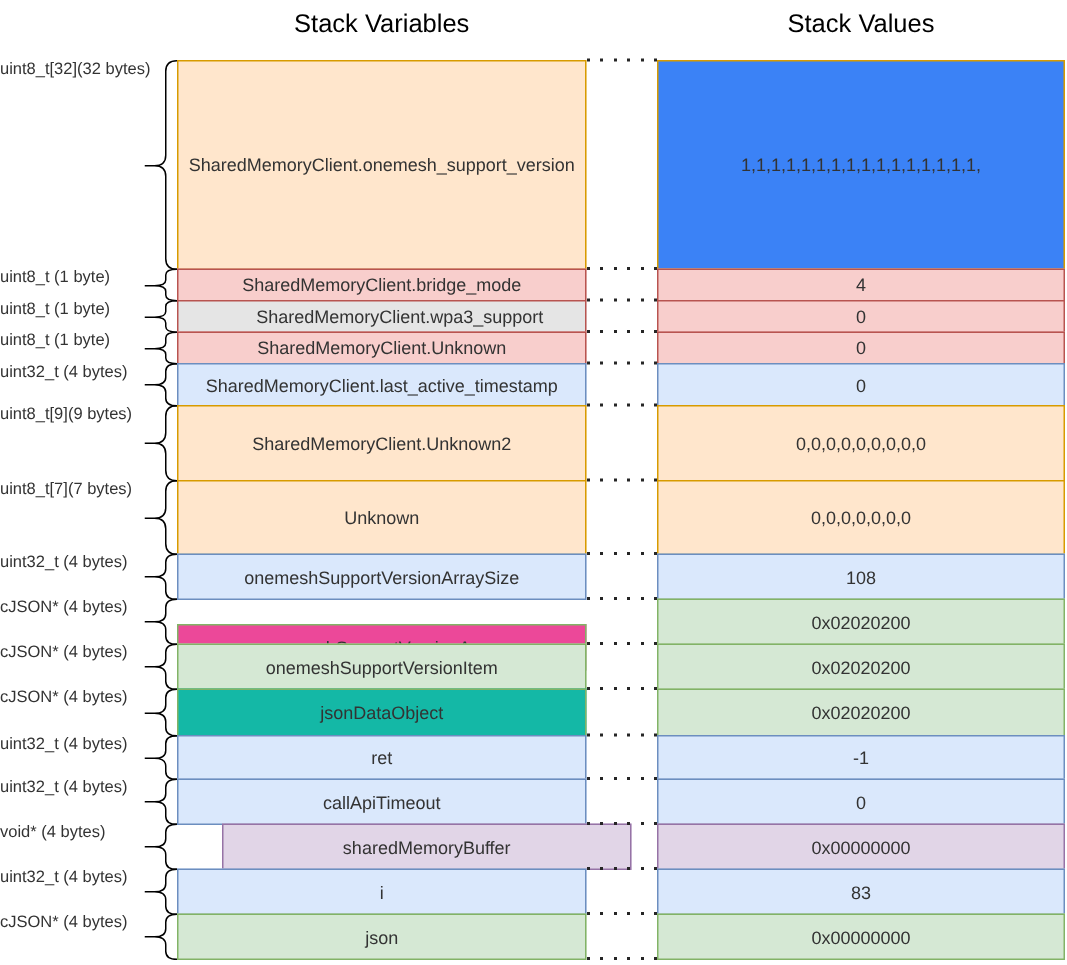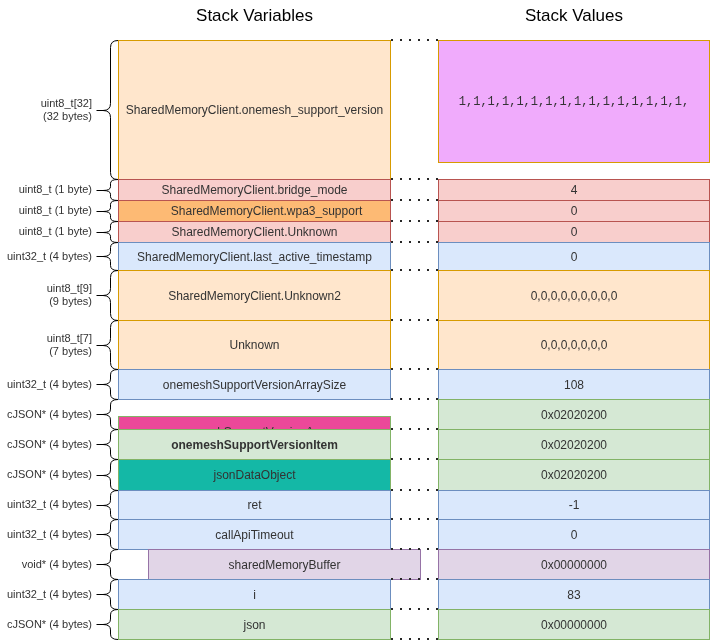--- a/index.html
+++ b/index.html
@@ -10,21 +10,21 @@
   .col-header{
     position:absolute;top:6px;font-size:17px;color:#000;
     text-align:center;white-space:nowrap;
   }
   .mem-box{
     position:absolute;box-sizing:border-box;border:1px solid #000;
     display:flex;flex-direction:column;align-items:center;justify-content:center;
     font-size:12px;color:#333;text-align:center;line-height:14px;white-space:nowrap;
   }
   .type-label{
-    position:absolute;display:flex;flex-direction:column;justify-content:center;
+    position:absolute;display:flex;justify-content:flex-start;
     text-align:right;font-size:11px;color:#333;line-height:13px;white-space:nowrap;
   }
   .dots{
     position:absolute;height:2px;
     background:repeating-linear-gradient(to right,#262626 0 2px,transparent 2px 9px);
   }
   .brace{position:absolute;overflow:visible;}
   .brace path{stroke:#000;stroke-width:1;fill:none;}
 </style>
 </head>
@@ -37,21 +37,21 @@
       <div class="type-label" style="left: 0px; width: 92px; top: 40px; height: 139px;">
         <div>uint8_t[32]</div>
         <div>(32 bytes)</div>
       </div>
       <svg class="brace" width="22" height="140" style="left: 96px; top: 40px;">
         <path d="M 22 0.5 Q 14.5 0.5 14.5 7.5 L 14.5 63.5 Q 14.5 70.5 7 70.5 Q 14.5 70.5 14.5 77.5 L 14.5 132.5 Q 14.5 139.5 22 139.5 M 0.5 70.5 L 7 70.5"></path>
       </svg>
       <div class="mem-box" style="left: 118px; width: 273px; top: 40px; height: 140px; background: rgb(255, 230, 204); border-color: rgb(215, 155, 0);">
         <div>SharedMemoryClient.onemesh_support_version</div>
       </div>
-      <div class="mem-box" style="left: 438px; width: 272px; top: 40px; height: 123px; background: #f0abfc; border-color: rgb(215, 155, 0); font-family: Liberation Mono, monospace;">
+      <div class="mem-box" style="left: 438px; width: 272px; top: 40px; height: 140px; background: #3b82f6; border-color: rgb(215, 155, 0);">
         <div>1,1,1,1,1,1,1,1,1,1,1,1,1,1,1,1,</div>
       </div>
       <div class="dots" style="left: 391px; width: 47px; top: 39px;"></div>
       <div class="type-label" style="left: 0px; width: 92px; top: 179px; height: 21px;">
         <div>uint8_t (1 byte)</div>
       </div>
       <svg class="brace" width="22" height="22" style="left: 96px; top: 179px;">
         <path d="M 22 0.5 Q 14.5 0.5 14.5 4.279999999999999 L 14.5 7.720000000000001 Q 14.5 11.5 7 11.5 Q 14.5 11.5 14.5 15.28 L 14.5 17.72 Q 14.5 21.5 22 21.5 M 0.5 11.5 L 7 11.5"></path>
       </svg>
       <div class="mem-box" style="left: 118px; width: 273px; top: 179px; height: 22px; background: rgb(248, 206, 204); border-color: rgb(184, 84, 80);">
@@ -60,21 +60,21 @@
       <div class="mem-box" style="left: 438px; width: 272px; top: 179px; height: 22px; background: rgb(248, 206, 204); border-color: rgb(184, 84, 80);">
         <div>4</div>
       </div>
       <div class="dots" style="left: 391px; width: 47px; top: 178px;"></div>
       <div class="type-label" style="left: 0px; width: 92px; top: 200px; height: 21px;">
         <div>uint8_t (1 byte)</div>
       </div>
       <svg class="brace" width="22" height="22" style="left: 96px; top: 200px;">
         <path d="M 22 0.5 Q 14.5 0.5 14.5 4.279999999999999 L 14.5 7.720000000000001 Q 14.5 11.5 7 11.5 Q 14.5 11.5 14.5 15.28 L 14.5 17.72 Q 14.5 21.5 22 21.5 M 0.5 11.5 L 7 11.5"></path>
       </svg>
-      <div class="mem-box" style="left: 118px; width: 273px; top: 200px; height: 22px; background: #fdba74; border-color: rgb(184, 84, 80); padding-left: 24px;">
+      <div class="mem-box" style="left: 118px; width: 273px; top: 200px; height: 22px; background: #e5e5e5; border-color: rgb(184, 84, 80); padding-left: 24px;">
         <div>SharedMemoryClient.wpa3_support</div>
       </div>
       <div class="mem-box" style="left: 438px; width: 272px; top: 200px; height: 22px; background: rgb(248, 206, 204); border-color: rgb(184, 84, 80);">
         <div>0</div>
       </div>
       <div class="dots" style="left: 391px; width: 47px; top: 199px;"></div>
       <div class="type-label" style="left: 0px; width: 92px; top: 221px; height: 21px;">
         <div>uint8_t (1 byte)</div>
       </div>
       <svg class="brace" width="22" height="22" style="left: 96px; top: 221px;">
@@ -153,21 +153,21 @@
       <div class="mem-box" style="left: 438px; width: 272px; top: 399px; height: 31px; background: rgb(213, 232, 212); border-color: rgb(130, 179, 102);">
         <div>0x02020200</div>
       </div>
       <div class="dots" style="left: 391px; width: 47px; top: 398px;"></div>
       <div class="type-label" style="left: 0px; width: 92px; top: 429px; height: 30px;">
         <div>cJSON* (4 bytes)</div>
       </div>
       <svg class="brace" width="22" height="31" style="left: 96px; top: 429px;">
         <path d="M 22 0.5 Q 14.5 0.5 14.5 5.8999999999999995 L 14.5 10.100000000000001 Q 14.5 15.5 7 15.5 Q 14.5 15.5 14.5 20.9 L 14.5 25.1 Q 14.5 30.5 22 30.5 M 0.5 15.5 L 7 15.5"></path>
       </svg>
-      <div class="mem-box" style="left: 118px; width: 273px; top: 429px; height: 31px; background: rgb(213, 232, 212); border-color: rgb(130, 179, 102); font-weight: bold;">
+      <div class="mem-box" style="left: 118px; width: 273px; top: 429px; height: 31px; background: rgb(213, 232, 212); border-color: rgb(130, 179, 102);">
         <div>onemeshSupportVersionItem</div>
       </div>
       <div class="mem-box" style="left: 438px; width: 272px; top: 429px; height: 31px; background: rgb(213, 232, 212); border-color: rgb(130, 179, 102);">
         <div>0x02020200</div>
       </div>
       <div class="dots" style="left: 391px; width: 47px; top: 428px;"></div>
       <div class="type-label" style="left: 0px; width: 92px; top: 459px; height: 31px;">
         <div>cJSON* (4 bytes)</div>
       </div>
       <svg class="brace" width="22" height="32" style="left: 96px; top: 459px;">

